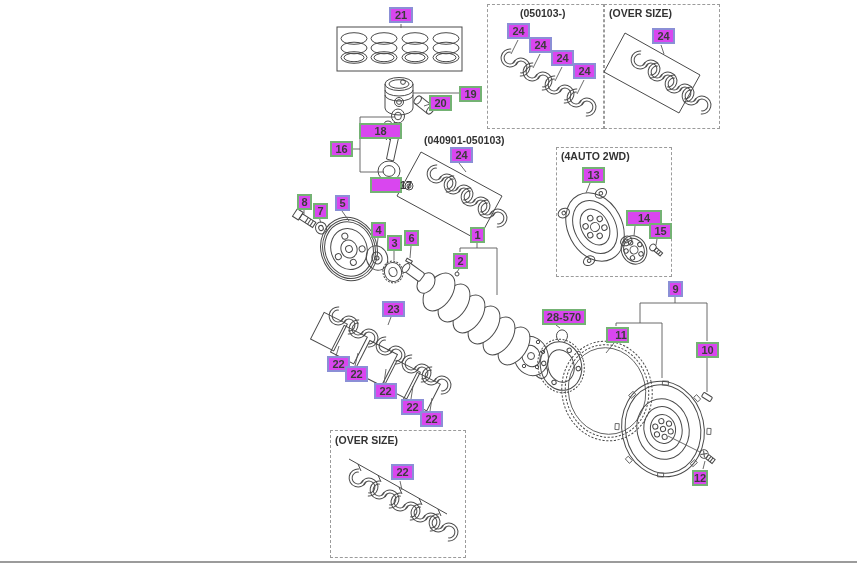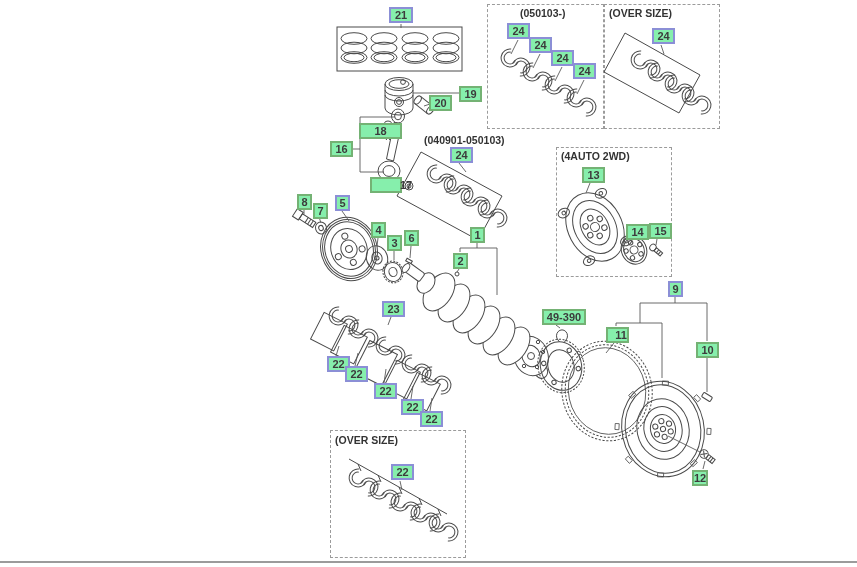--- a/index.html
+++ b/index.html
@@ -2,21 +2,21 @@
 <html><head>
 <meta charset="utf-8">
 <style>
   html,body{margin:0;padding:0;background:#fff;}
   .stage{position:relative;width:857px;height:567px;background:#ffffff;overflow:hidden;
          font-family:"Liberation Sans",sans-serif;}
   .stage svg{position:absolute;left:0;top:0;z-index:2;}
   .dashed-box{position:absolute;border:1px dashed #9b9b9b;z-index:1;background:transparent;}
   .box-title{position:absolute;z-index:4;font-size:10.5px;font-weight:bold;color:#333;white-space:nowrap;}
   .callout{position:absolute;box-sizing:border-box;height:16px;border:2px solid #888;
-           background:#86efac;z-index:5;font-size:11px;font-weight:bold;color:#3c3c3c;
+           background:#d946ef;z-index:5;font-size:11px;font-weight:bold;color:#3c3c3c;
            text-align:center;line-height:12px;}
   .callout.blue{border-color:#8b8fd6;}
   .callout.green{border-color:#74b274;}
   .divider{position:absolute;left:0;top:561px;width:857px;height:2px;background:#9b9b9b;z-index:1;}
 </style>
 </head>
 <body>
 
 <div class="stage">
 
@@ -386,23 +386,23 @@
     <div class="callout blue" style="left: 450px; top: 147px; width: 23px;">24</div>
     <div class="callout green" style="left: 297px; top: 194px; width: 15px;">8</div>
     <div class="callout green" style="left: 313px; top: 203px; width: 15px;">7</div>
     <div class="callout blue" style="left: 335px; top: 195px; width: 15px;">5</div>
     <div class="callout green" style="left: 371px; top: 222px; width: 15px;">4</div>
     <div class="callout green" style="left: 387px; top: 235px; width: 15px;">3</div>
     <div class="callout green" style="left: 404px; top: 230px; width: 15px;">6</div>
     <div class="callout green" style="left: 470px; top: 227px; width: 15px;">1</div>
     <div class="callout green" style="left: 453px; top: 253px; width: 15px;">2</div>
     <div class="callout green" style="left: 582px; top: 167px; width: 23px;">13</div>
-    <div class="callout green" style="left: 626px; top: 224px; width: 23px;">14</div>
+    <div class="callout green" style="left: 626px; top: 210px; width: 36px;">14</div>
     <div class="callout green" style="left: 649px; top: 223px; width: 23px;">15</div>
-    <div class="callout green" style="left: 542px; top: 309px; width: 44px;">49-390</div>
+    <div class="callout green" style="left: 542px; top: 309px; width: 44px;">28-570</div>
     <div class="callout blue" style="left: 668px; top: 281px; width: 15px;">9</div>
     <div class="callout green" style="left: 606px; top: 327px; width: 23px; text-align: right;">11</div>
     <div class="callout green" style="left: 696px; top: 342px; width: 23px;">10</div>
     <div class="callout green" style="left: 692px; top: 470px; width: 16px;">12</div>
     <div class="callout blue" style="left: 382px; top: 301px; width: 23px;">23</div>
     <div class="callout blue" style="left: 327px; top: 356px; width: 23px;">22</div>
     <div class="callout blue" style="left: 345px; top: 366px; width: 23px;">22</div>
     <div class="callout blue" style="left: 374px; top: 383px; width: 23px;">22</div>
     <div class="callout blue" style="left: 401px; top: 399px; width: 23px;">22</div>
     <div class="callout blue" style="left: 420px; top: 411px; width: 23px;">22</div>

